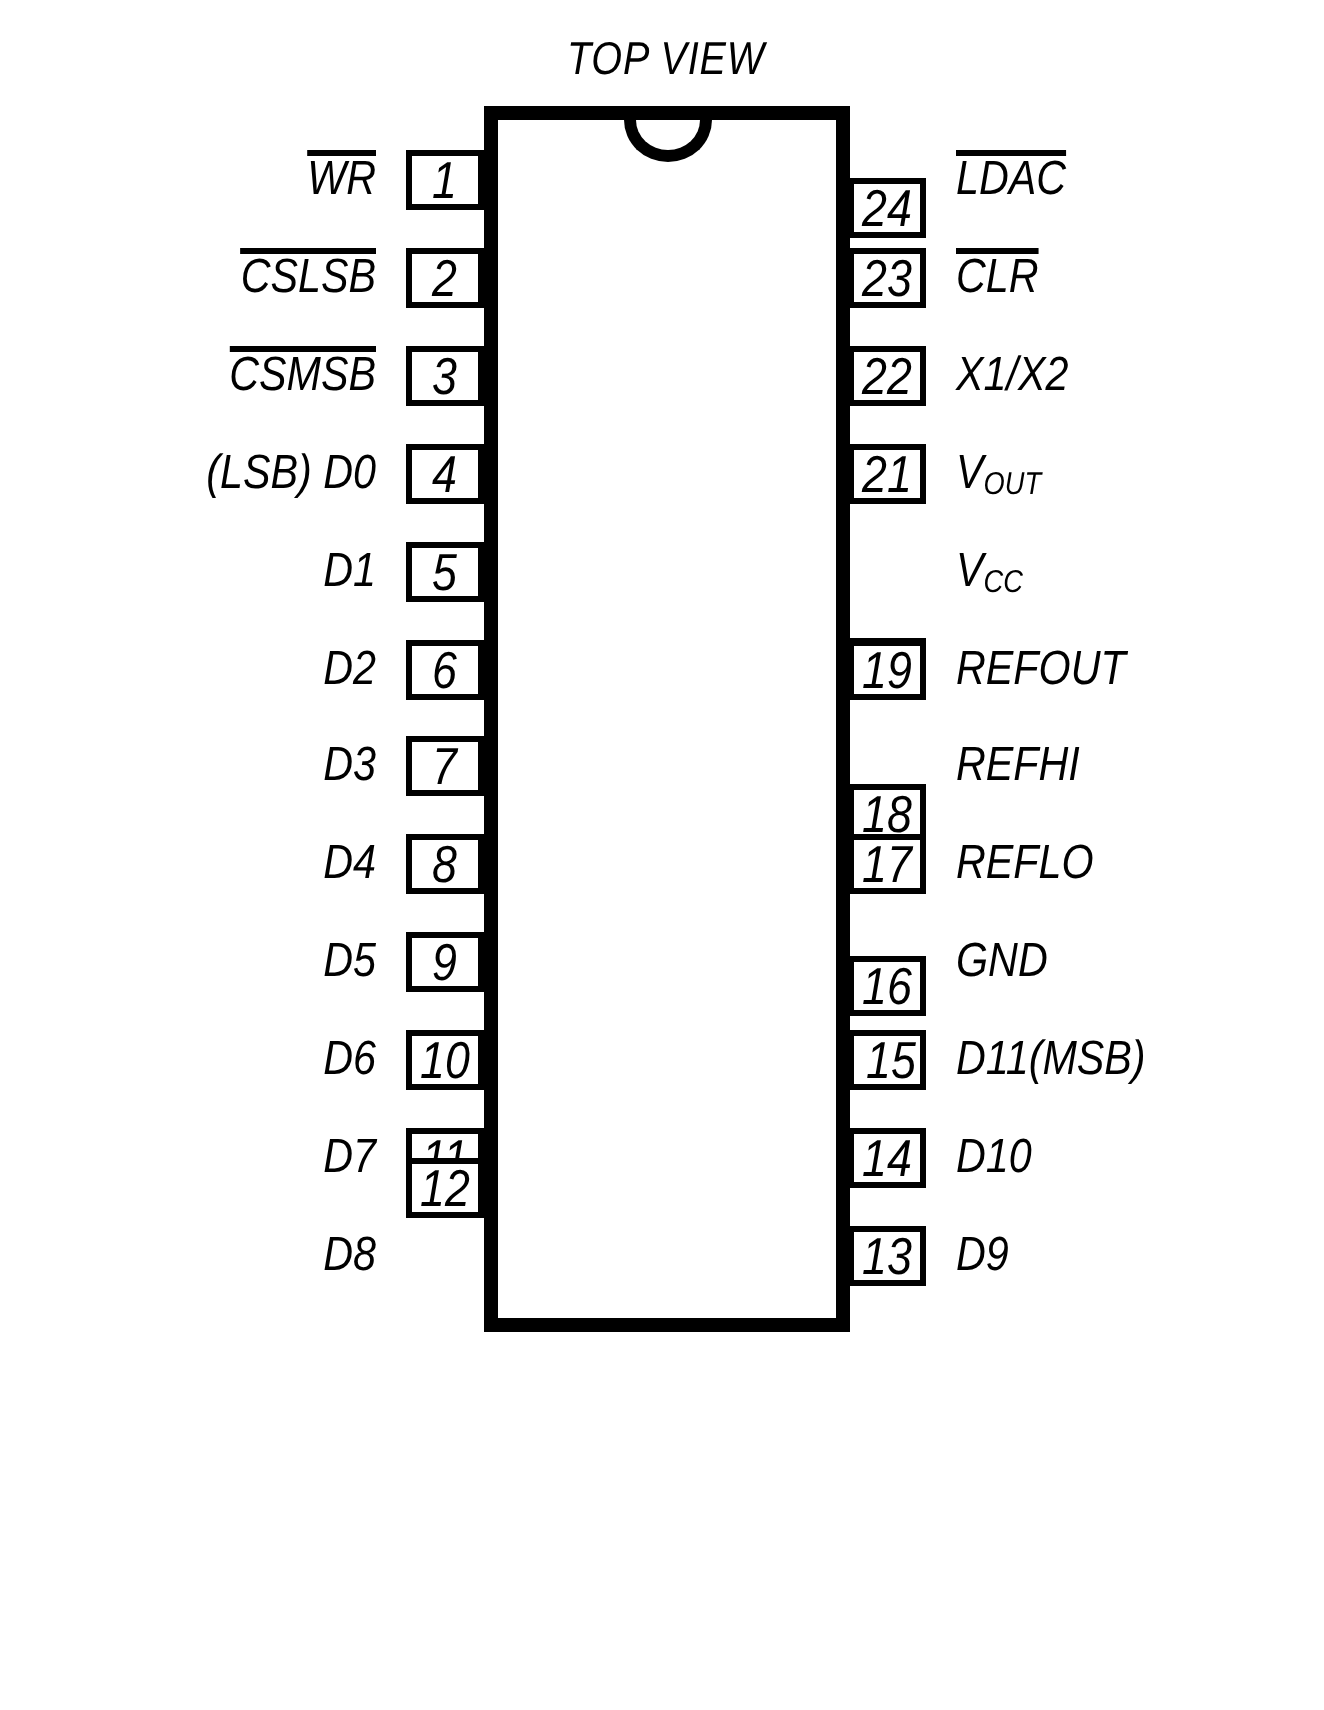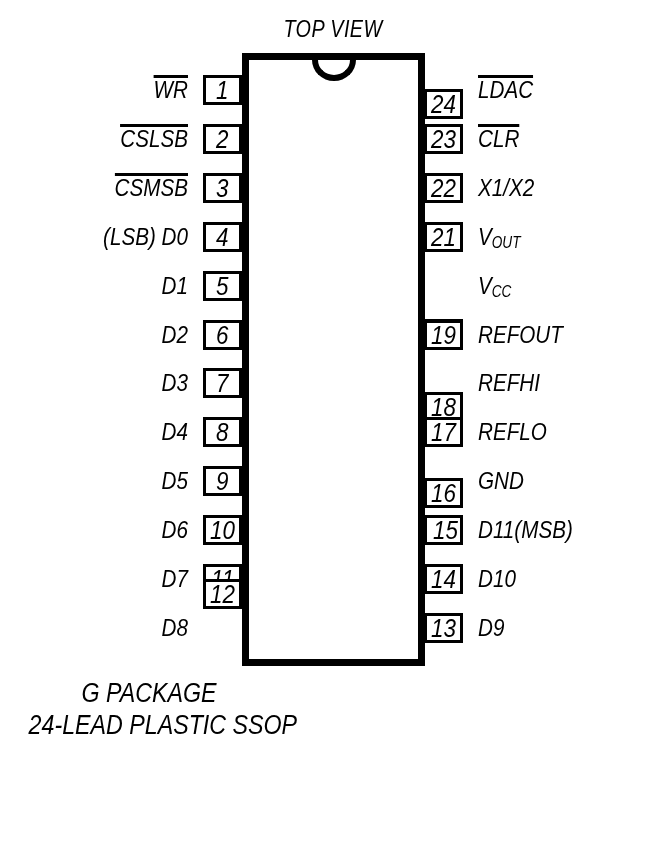--- a/index.html
+++ b/index.html
@@ -174,20 +174,16 @@
       <div class="pin-box right" style="top: 478px;"><span class="pin-num">16</span></div>
       <div class="pin-label right" style="top: 466px;"><span>GND</span></div>
       <div class="pin-box right" style="top: 515px; text-align: right;"><span class="pin-num">15</span></div>
       <div class="pin-label right" style="top: 515px;"><span>D11(MSB)</span></div>
       <div class="pin-box right" style="top: 564px;"><span class="pin-num">14</span></div>
       <div class="pin-label right" style="top: 564px;"><span>D10</span></div>
       <div class="pin-box right" style="top: 613px; text-align: center;"><span class="pin-num">13</span></div>
       <div class="pin-label right" style="top: 613px;"><span>D9</span></div>
     </div>
 
-  <div class="caption g">
-    <div class="cap-line">G PACKAGE</div>
-    <div class="cap-line">24-LEAD PLASTIC SSOP</div>
-  </div>
 
 
 
 </div>
 
 </body></html>

